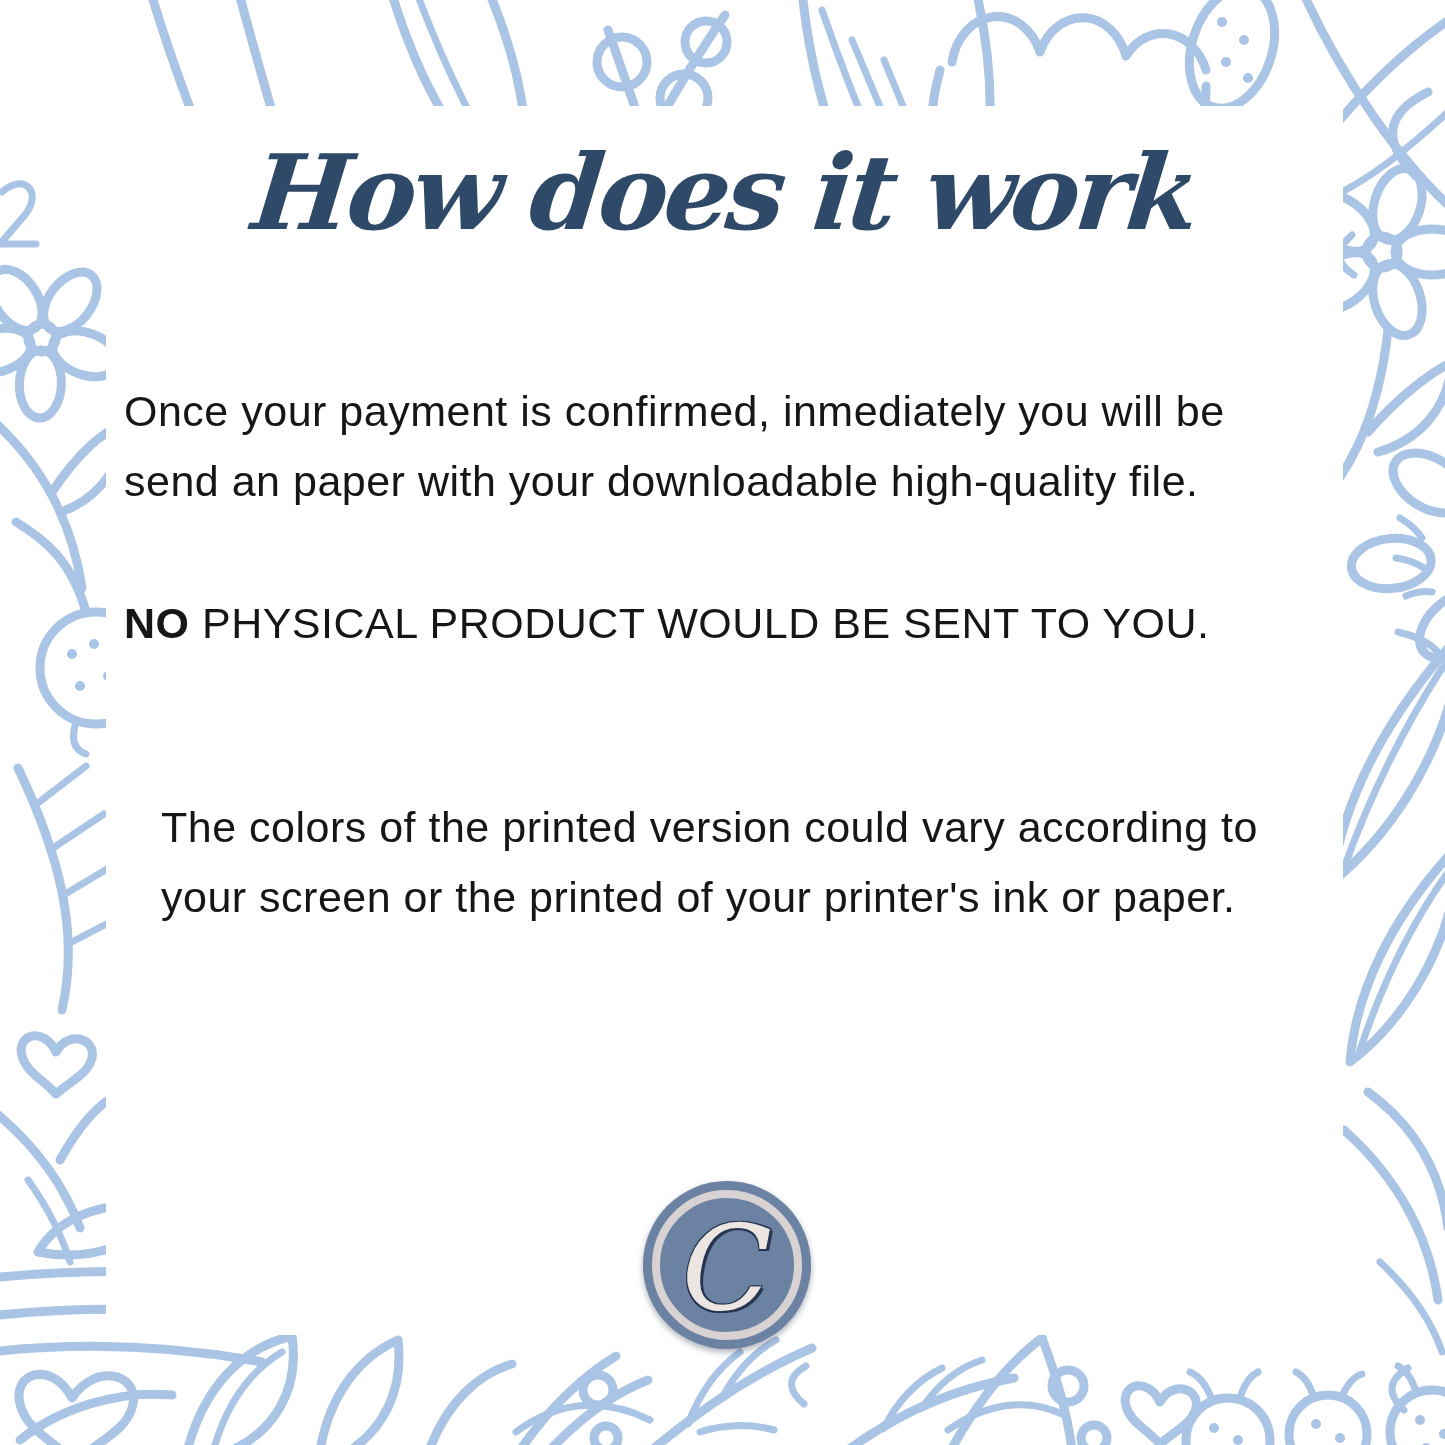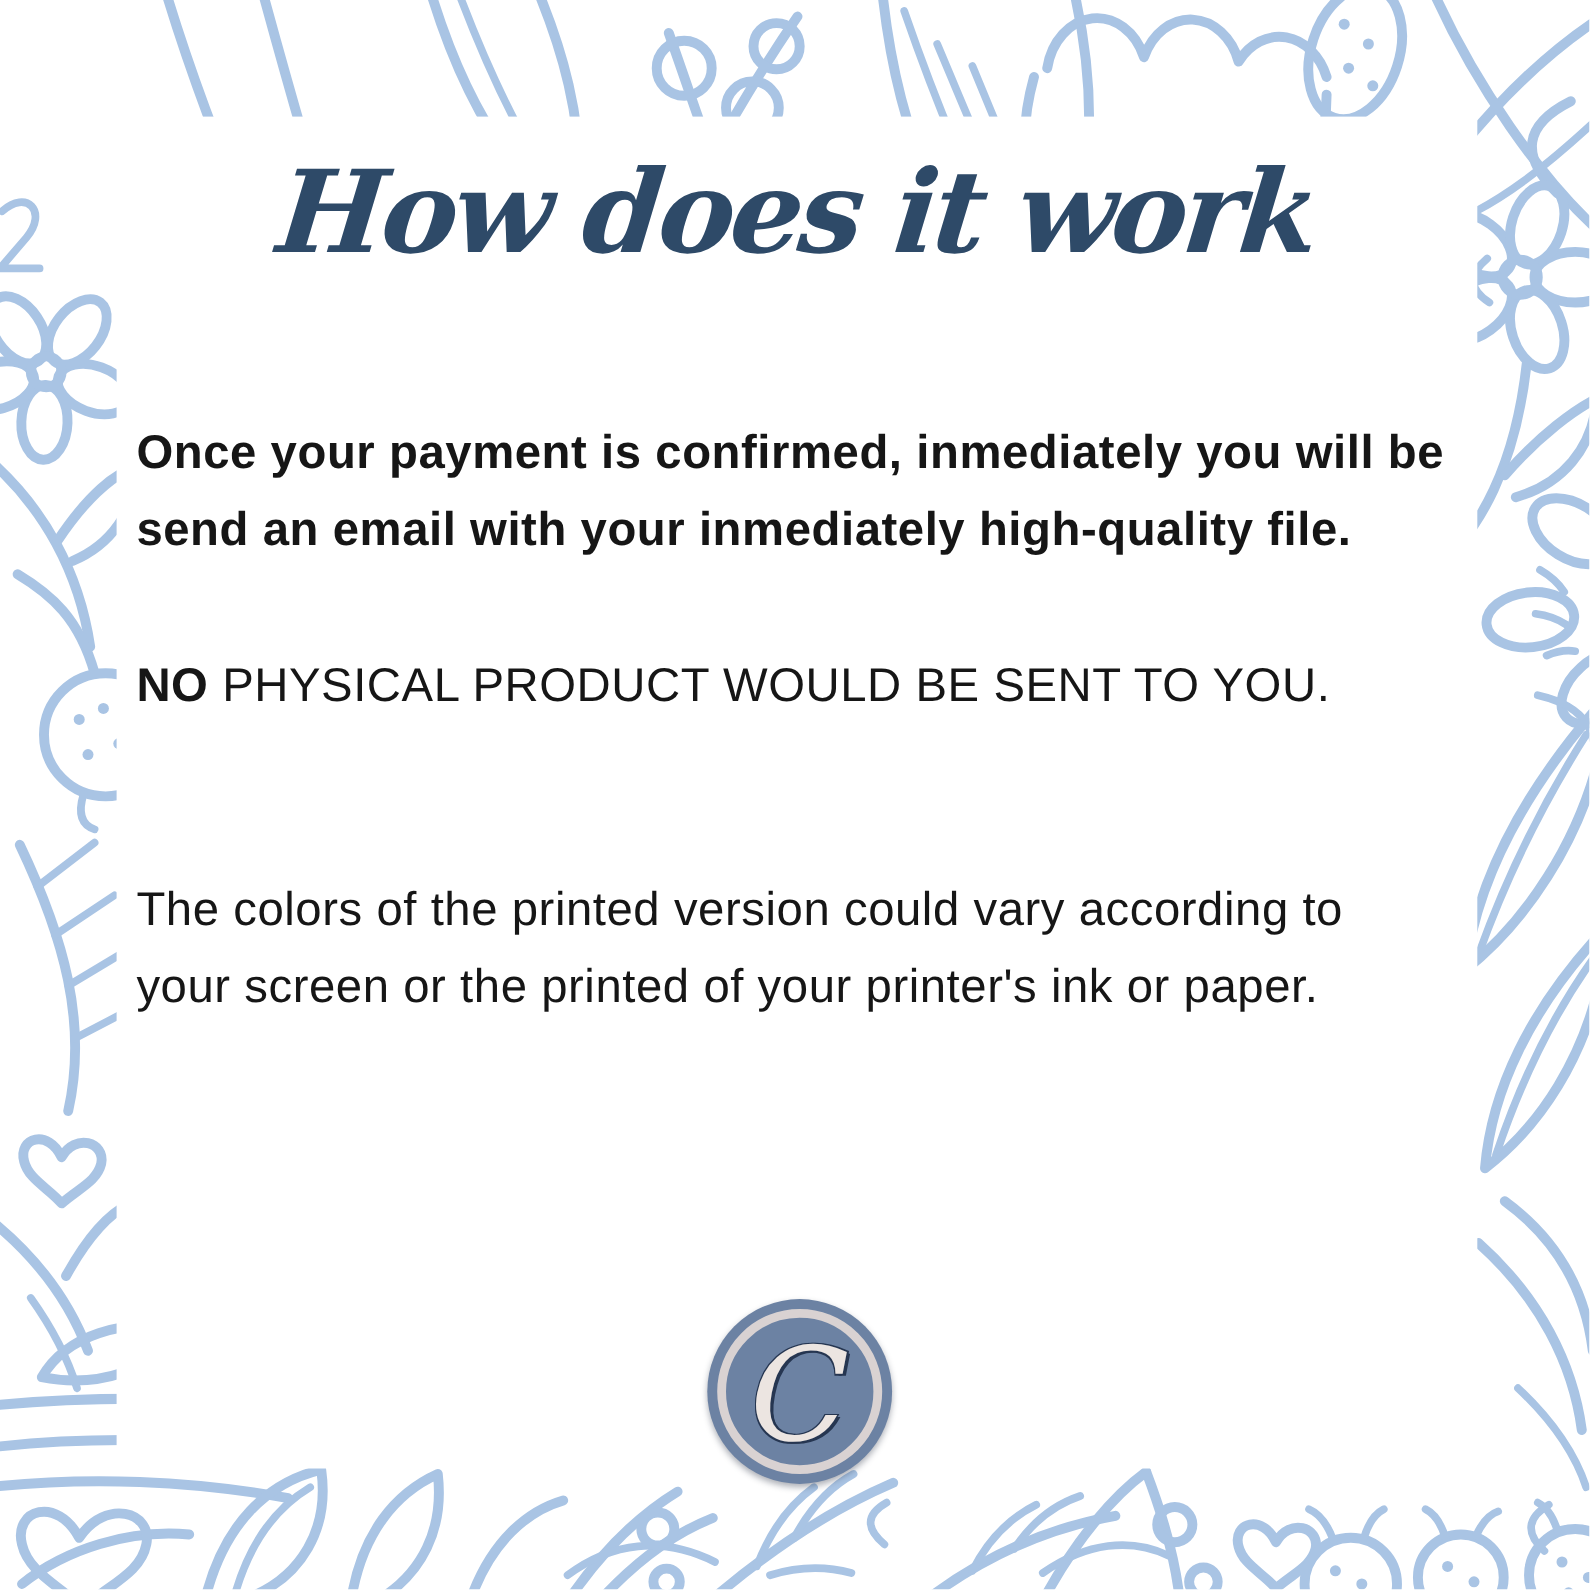--- a/index.html
+++ b/index.html
@@ -217,30 +217,30 @@
 
     <path class="fl" d="M-10,1108 C30,1140 62,1180 80,1228"></path>
     <path class="fl" d="M60,1160 C80,1124 98,1104 118,1094"></path>
     <path class="fl-thin" d="M28,1180 C48,1208 62,1236 70,1262"></path>
   </svg>
 
   <div class="card"></div>
 
   <div class="title" style="color: rgb(46, 74, 104);">How does it work</div>
 
-  <div class="body-par p1" style="color: rgb(22, 22, 22); font-weight: bold;">
+  <div class="body-par p1" style="color: rgb(22, 22, 22);">
     <div>Once your payment is confirmed, inmediately you will be</div>
-    <div>send an email with your inmediately high-quality file.</div>
+    <div>send an paper with your downloadable high-quality file.</div>
   </div>
 
   <div class="body-par p2" style="color: rgb(22, 22, 22);">
     <span class="bold">NO</span><span> PHYSICAL PRODUCT WOULD BE SENT TO YOU.</span>
   </div>
 
-  <div class="body-par p3" style="color: rgb(22, 22, 22);">
+  <div class="body-par p3" style="color: rgb(22, 22, 22); margin-left: 37px;">
     <div>The colors of the printed version could vary according to</div>
     <div>your screen or the printed of your printer's ink or paper.</div>
   </div>
 
   <div class="logo" style="background: rgb(108, 130, 163);">
     <div class="logo-ring" style="border-color: rgb(217, 210, 210);"></div>
     <div class="logo-letter" style="color: rgb(236, 229, 225);">C</div>
   </div>
 
 </div>

